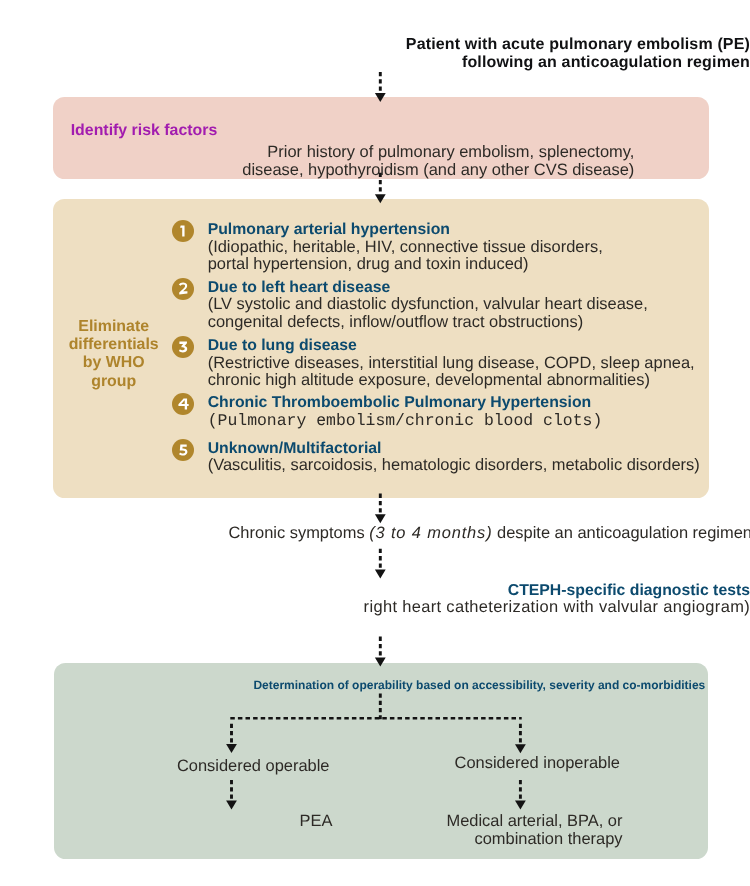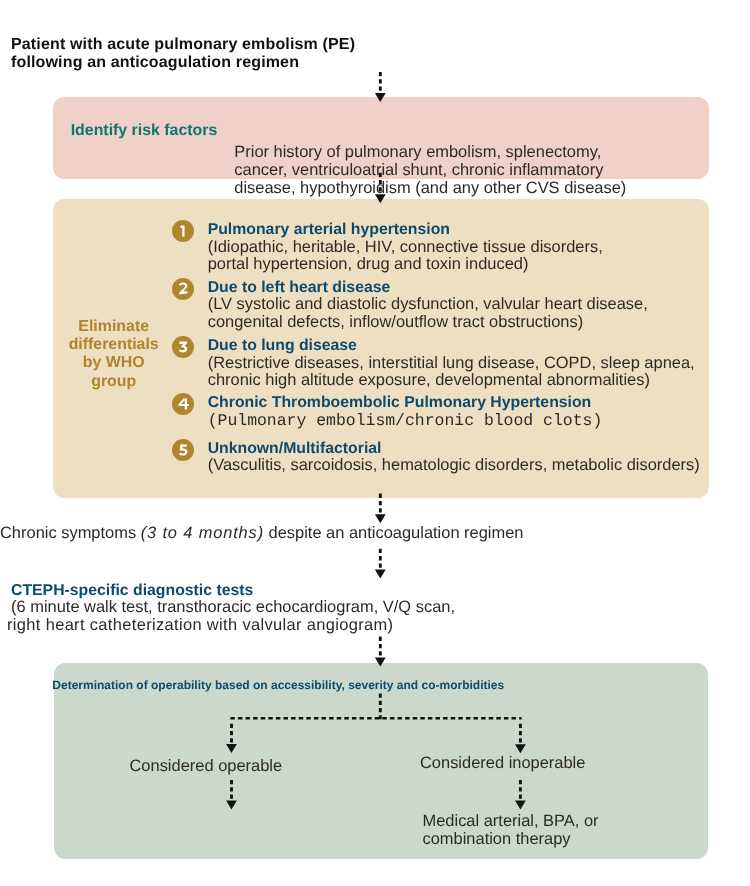--- a/index.html
+++ b/index.html
@@ -13,29 +13,29 @@
     position:relative; overflow:hidden;
   }
   .stage { position:relative; width:750px; height:886px; }
 
   .band { position:absolute; border-radius:11.5px; }
   .band.pink  { background:#F0D1C7; }
   .band.tan   { background:#EEDFC2; }
   .band.green { background:#CCD8CC; }
 
   .txt { position:absolute; white-space:nowrap; }
-  .center { text-align:left; }
+  .center { text-align:right; }
 
   .hdr {
     font-size:16px; font-weight:bold; letter-spacing:0.15px;
     line-height:18.2px; color:#101113;
   }
 
   .side-label { font-weight:bold; font-size:15.9px; text-align:center; }
-  .side-label.red  { color:#0f766e; line-height:17.1px; }
+  .side-label.red  { color:#a21caf; line-height:17.1px; }
   .side-label.gold { color:#AE842C; line-height:18.3px; }
 
   .body-line { font-size:16.45px; line-height:17.95px; color:#2D2A26; }
   .bold-line { font-size:15.8px; font-weight:bold; line-height:18.2px; color:#0c4a6e; }
 
   .badge { position:absolute; width:22px; height:22px; line-height:0; }
   .badge svg { display:block; }
   .badge .badge-num {
     position:absolute; left:0; top:0; width:22px; height:22px;
     font-size:0; color:transparent; overflow:hidden;
@@ -53,21 +53,20 @@
   </div>
 
   <div class="band pink" style="left:53px;top:97px;width:655.5px;height:81.5px;"></div>
 
   <div class="txt side-label red" style="left:54px;top:122px;width:180px;">
     <div>Identify risk factors</div>
   </div>
 
   <div class="txt body-line center" style="left:234.3px;top:120px;width:400px;margin-top:24px;">
     <div>Prior history of pulmonary embolism, splenectomy,</div>
-    <div>cancer, ventriculoatrial shunt, chronic inflammatory</div>
     <div>disease, hypothyroidism (and any other CVS disease)</div>
   </div>
 
   <div class="band tan" style="left:53px;top:199px;width:655.5px;height:298.5px;"></div>
 
   <div class="txt side-label gold" style="left:53.2px;top:317.8px;width:121px;">
     <div>Eliminate</div>
     <div>differentials</div>
     <div>by WHO</div>
     <div>group</div>
@@ -123,31 +122,33 @@
       <div class="txt bold-line" style="left: 207.7px; top: 439.7px; line-height: 17.62px;">Unknown/Multifactorial</div>
       <div class="txt body-line" style="left: 207.7px; top: 457.32px; line-height: 17.62px;">(Vasculitis, sarcoidosis, hematologic disorders, metabolic disorders)</div>
     </div>
 
   <div class="txt body-line center" style="left:0px;top:525px;width:752px;">
     <span>Chronic symptoms </span><span style="font-style:italic;letter-spacing:0.85px">(3 to 4 months)</span><span> despite an anticoagulation regimen</span>
   </div>
 
   <div class="txt bold-line center" style="left:11px;top:581.5px;width:739px;">CTEPH-specific diagnostic tests</div>
   <div class="txt body-line center" style="left:11px;top:599.3px;width:739px;">
-    <div>(6 minute walk test, transthoracic echocardiogram, V/Q scan,</div>
     <div style="letter-spacing:0.35px;margin-left:-4px">right heart catheterization with valvular angiogram)</div>
   </div>
 
   <div class="band green" style="left:54px;top:663px;width:654.2px;height:195.5px;"></div>
 
   <div class="txt bold-line center" style="left:52.3px;top:675.5px;width:653px;font-size:12px;">Determination of operability based on accessibility, severity and co-morbidities</div>
 
   <div class="txt body-line center" style="left:129.5px;top:758px;width:200px;">Considered operable</div>
   <div class="txt body-line center" style="left:420px;top:755px;width:200px;">Considered inoperable</div>
 
+  <div class="txt body-line center" style="left:132.5px;top:813px;width:200px;">
+    <div>PEA</div>
+  </div>
   <div class="txt body-line center" style="left:422.5px;top:813px;width:200px;">
     <div>Medical arterial, BPA, or</div>
     <div>combination therapy</div>
   </div>
 
   <svg class="arrow" width="750" height="886" style="left:0;top:0;pointer-events:none;">
     <g stroke="#131313" fill="none" stroke-width="2.9" stroke-dasharray="4.3 3" stroke-linecap="butt">
       <line x1="380.3" y1="71.9" x2="380.3" y2="93.3"></line>
       <line x1="380.3" y1="172.7" x2="380.3" y2="194.6"></line>
       <line x1="380.3" y1="493.6" x2="380.3" y2="514.3"></line>

